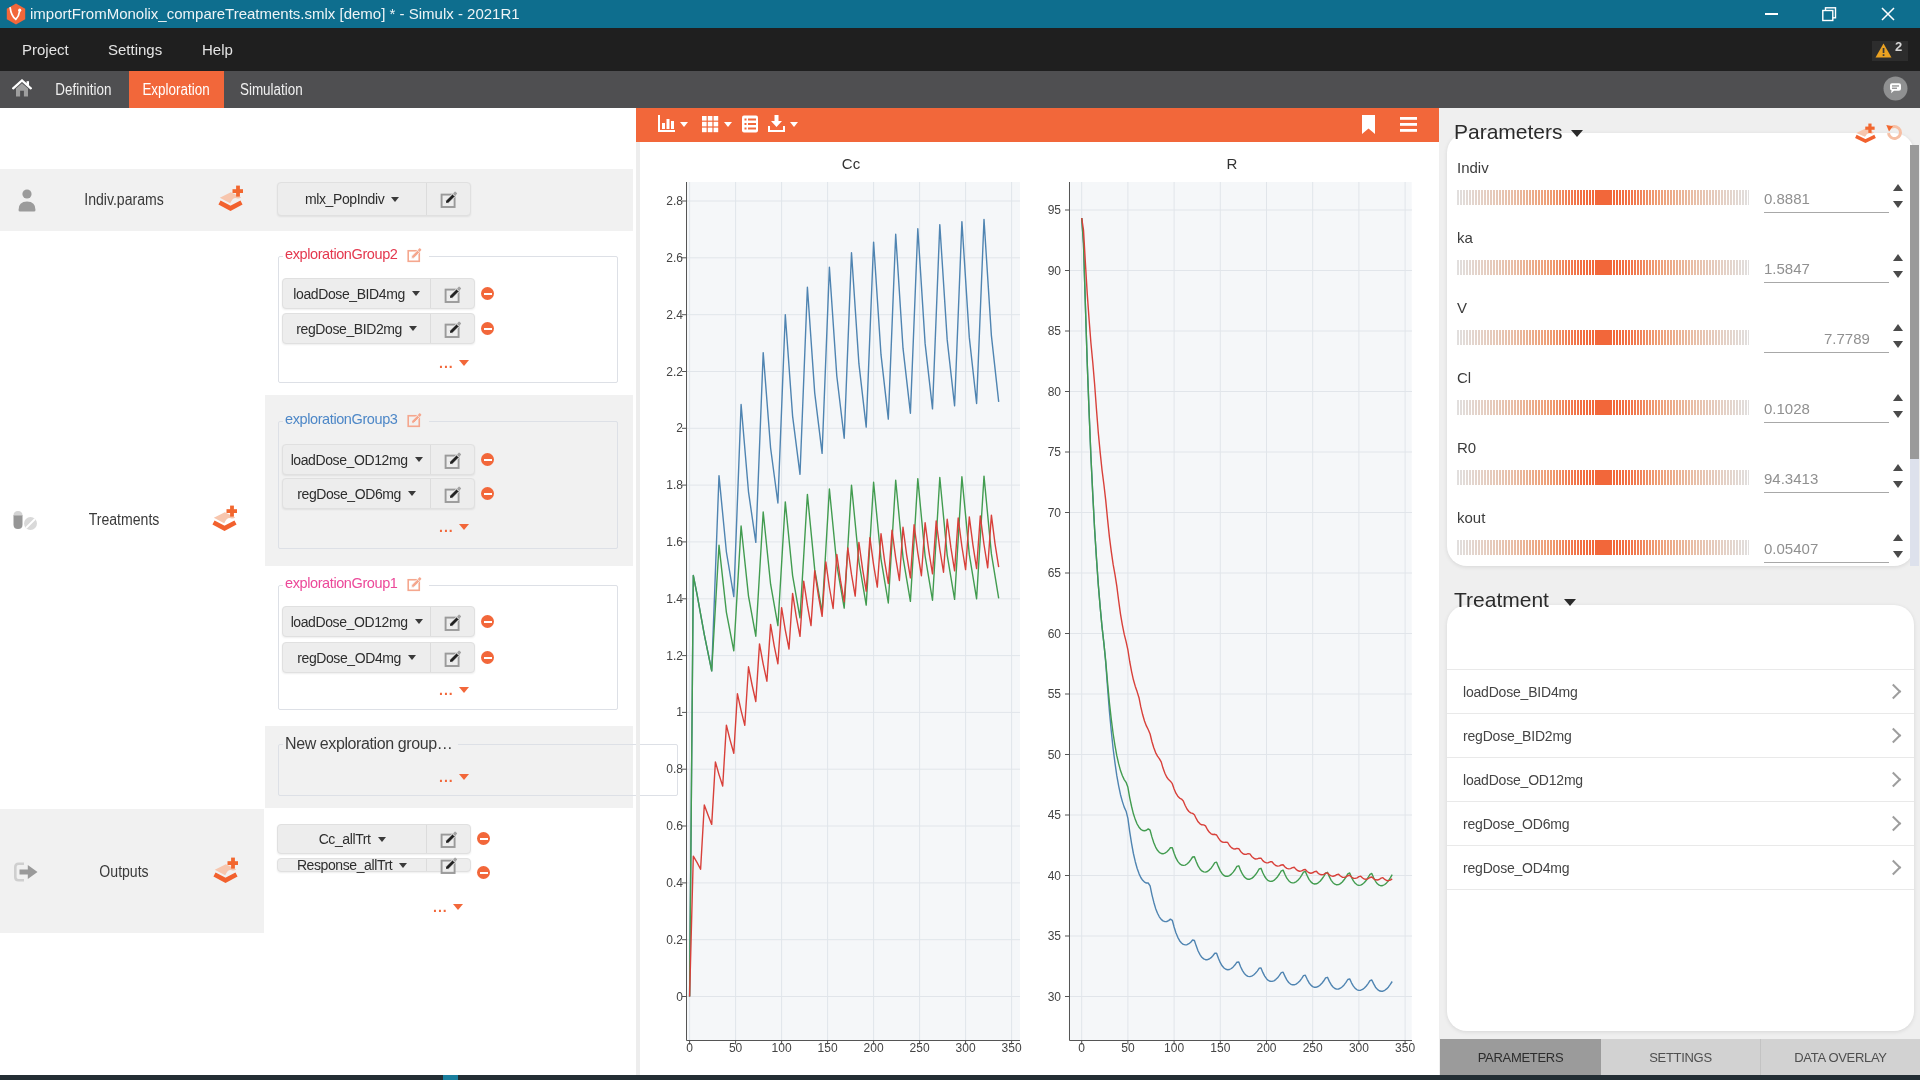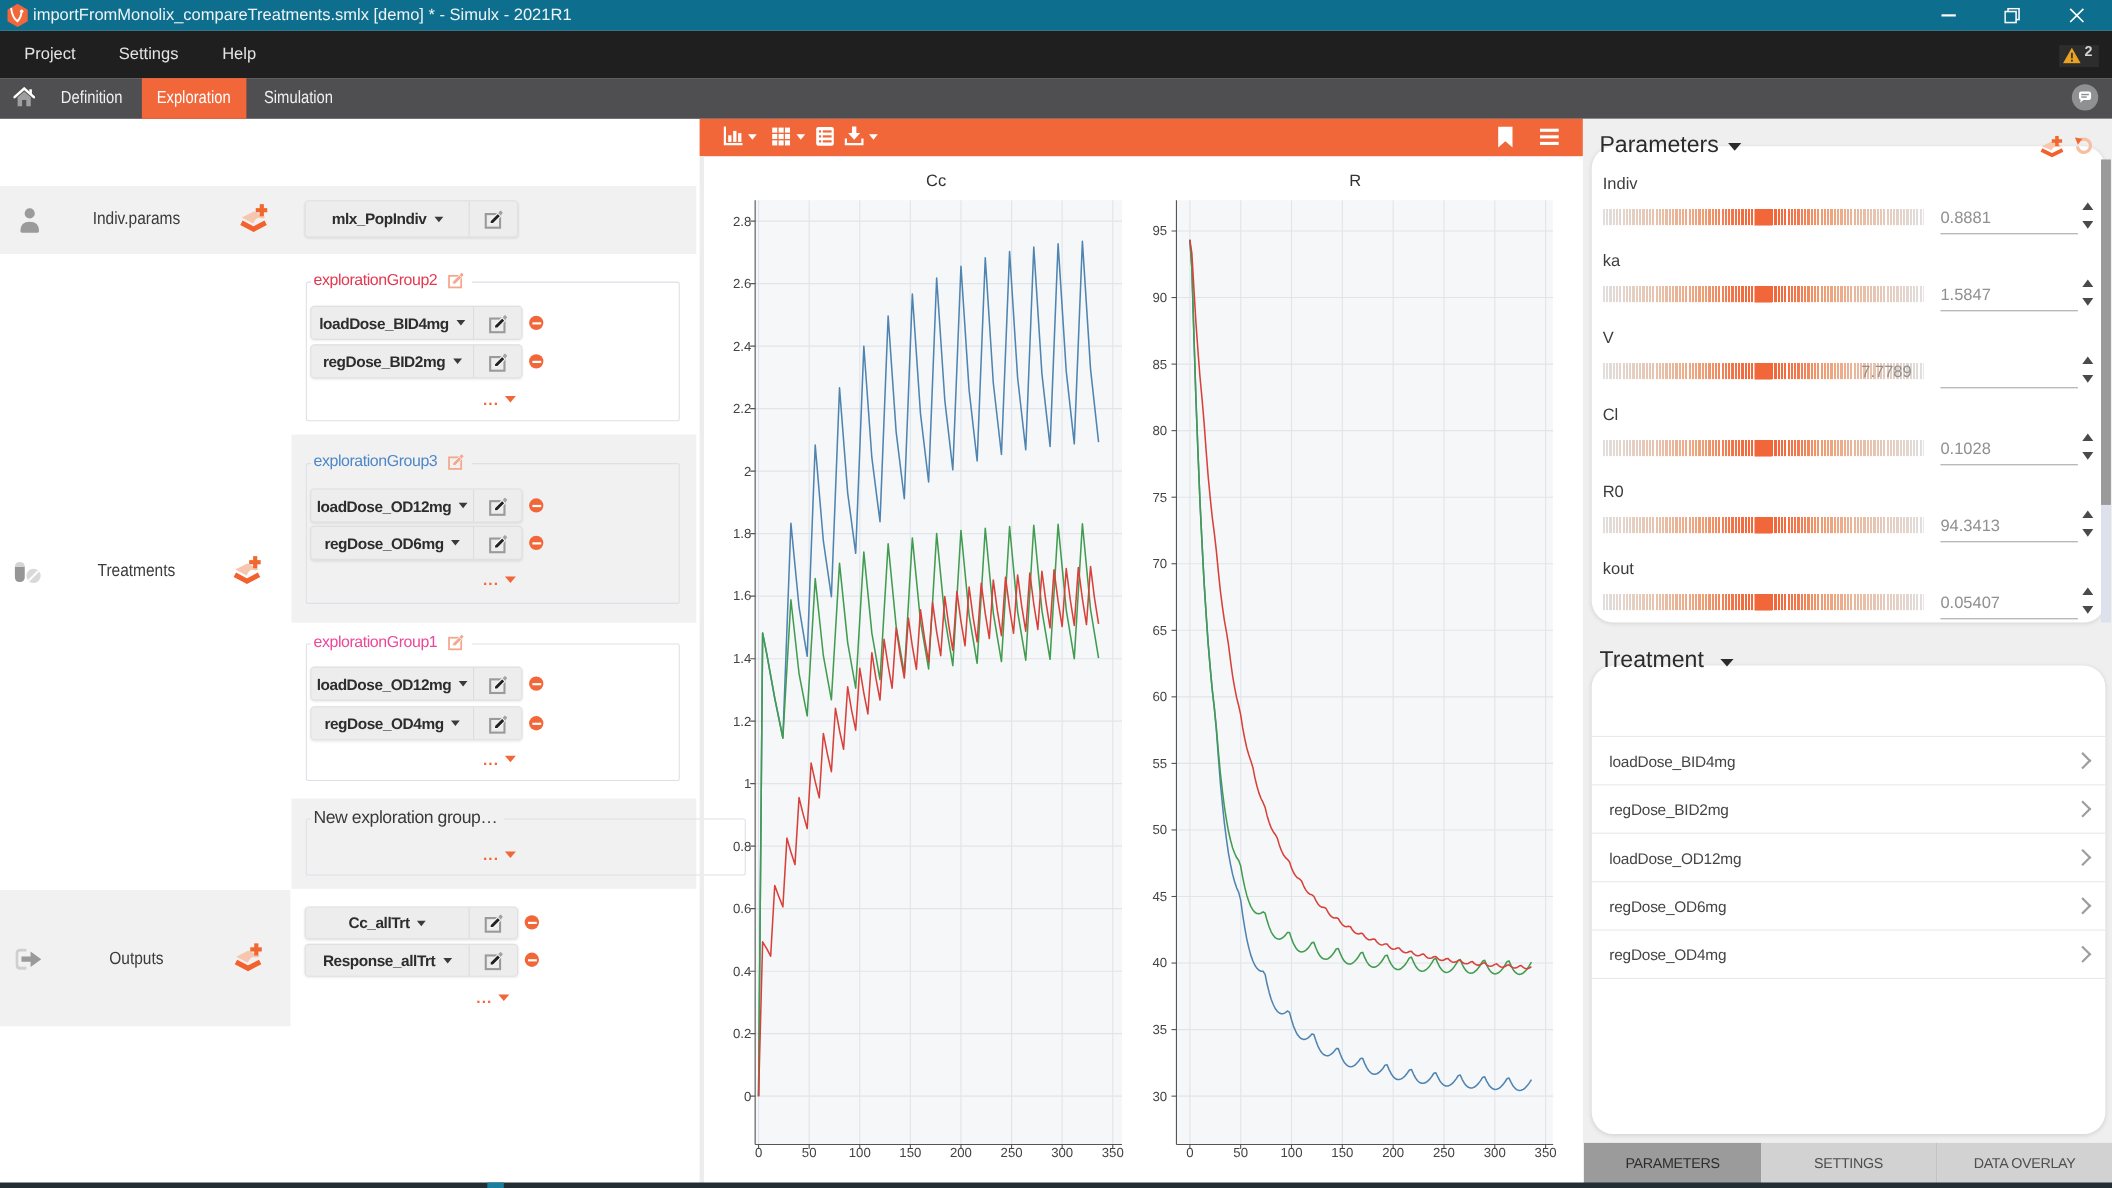--- a/index.html
+++ b/index.html
@@ -10,21 +10,21 @@
 #menubar{left:0;top:28px;width:1920px;height:43px;background:#1f1f1f;color:#e4e4e4;font-size:15px}
 .menuitem{top:0;height:43px;line-height:43px}
 #tabbar{left:0;top:71px;width:1920px;height:37px;background:#4f4f51;color:#f0f0f0;font-size:16px}
 .tab{top:0;height:37px;line-height:37px;text-align:center}
 .tab>span{display:inline-block;transform:scaleX(0.84)}
 #tab-active{left:129px;width:95px;background:#f2673a;color:#fff}
 
 .grayrow{background:#f1f1f1}
 .seclabel{font-size:16px;color:#3a3a3a;text-align:center;transform:scaleX(0.88)}
 .ddgroup{background:#ededed;border:1px solid #e0e0e0;border-radius:4px;display:flex;box-shadow:0 1px 2px rgba(0,0,0,0.07)}
-.ddmain{font-weight:bold;font-size:12.5px;letter-spacing:-0.4px;color:#2d2d2d;text-align:center;border-right:1px solid #dcdcdc;display:flex;align-items:center;justify-content:center}
+.ddmain{font-weight:normal;font-size:12.5px;letter-spacing:-0.4px;color:#2d2d2d;text-align:center;border-right:1px solid #dcdcdc;display:flex;align-items:center;justify-content:center}
 .ddedit{display:flex;align-items:center;justify-content:center}
 .caret{display:inline-block;width:0;height:0;border-left:4px solid transparent;border-right:4px solid transparent;border-top:5px solid #3a3a3a;margin-left:7px;vertical-align:middle}
 fieldset{border:1px solid #dde0e6;border-radius:2px;position:absolute}
 legend{font-size:14.5px;letter-spacing:-0.4px;margin-left:4px;padding:0 6px 0 2px}
 .minus{position:absolute;width:13px;height:13px;border-radius:50%;background:#f2673a}
 .minus::after{content:"";position:absolute;left:2.5px;top:5.5px;width:8px;height:2px;background:#fff}
 .dots{position:absolute;color:#f2673a;font-size:14px;font-weight:bold;letter-spacing:1px}
 .dotscaret{display:inline-block;width:0;height:0;border-left:5px solid transparent;border-right:5px solid transparent;border-top:6px solid #f2673a;margin-left:5px;vertical-align:2px}
 
 #rightbg{left:1439px;top:108px;width:481px;height:972px;background:#efefef}
@@ -246,21 +246,21 @@
 <div class="ddmain" style="width:150px;font-size:14px">Cc_allTrt<span class="caret"></span></div>
 <div class="ddedit" style="width:43px">
         <svg width="20" height="20" viewBox="0 0 20 20">
 <rect x="2.6" y="5.6" width="13" height="12.4" fill="none" stroke="#9a9a9a" stroke-width="1.9"></rect>
 <path d="M6.4 14.3 L6.7 11.7 L13.5 4.9 L16.1 7.5 L9.3 14.3 Z" fill="#222222" stroke="#f6f6f6" stroke-width="1"></path>
 <path d="M14.2 4.2 L15.7 2.7 Q16.1 2.3 16.5 2.7 L17.9 4.1 Q18.3 4.5 17.9 4.9 L16.4 6.4 Z" fill="#a3a3a3"></path>
 </svg>
       </div>
     </div>
 <div class="minus" style="left:477px;top:832px"></div>
-<div class="abs ddgroup" style="left:277px;top:858px;width:194px;height:30px">
+<div class="abs ddgroup" style="left:277px;top:858px;width:194px;height:14px">
 <div class="ddmain" style="width:150px;font-size:14px">Response_allTrt<span class="caret"></span></div>
 <div class="ddedit" style="width:43px">
         <svg width="20" height="20" viewBox="0 0 20 20">
 <rect x="2.6" y="5.6" width="13" height="12.4" fill="none" stroke="#9a9a9a" stroke-width="1.9"></rect>
 <path d="M6.4 14.3 L6.7 11.7 L13.5 4.9 L16.1 7.5 L9.3 14.3 Z" fill="#222222" stroke="#f6f6f6" stroke-width="1"></path>
 <path d="M14.2 4.2 L15.7 2.7 Q16.1 2.3 16.5 2.7 L17.9 4.1 Q18.3 4.5 17.9 4.9 L16.4 6.4 Z" fill="#a3a3a3"></path>
 </svg>
       </div>
     </div>
 <div class="minus" style="left:477px;top:866px"></div>
@@ -490,21 +490,21 @@
 <div class="abs plabel" style="left:1457px;top:229px">ka</div>
 <div class="slider" style="left:1457px;top:260px"></div>
 <div class="shandle" style="left:1595px;top:260px"></div>
 <div class="abs pvalue" style="left:1764px;top:260px">1.5847</div>
 <div class="pline" style="left:1764px;top:282px"></div>
 <div class="spin-up" style="left:1893px;top:254px"></div>
 <div class="spin-dn" style="left:1893px;top:271px"></div>
 <div class="abs plabel" style="left:1457px;top:299px">V</div>
 <div class="slider" style="left:1457px;top:330px"></div>
 <div class="shandle" style="left:1595px;top:330px"></div>
-<div class="abs pvalue" style="left:1692px;top:330px">7.7789</div>
+<div class="abs pvalue" style="left:1824px;top:330px">7.7789</div>
 <div class="pline" style="left:1764px;top:352px"></div>
 <div class="spin-up" style="left:1893px;top:324px"></div>
 <div class="spin-dn" style="left:1893px;top:341px"></div>
 <div class="abs plabel" style="left:1457px;top:369px">Cl</div>
 <div class="slider" style="left:1457px;top:400px"></div>
 <div class="shandle" style="left:1595px;top:400px"></div>
 <div class="abs pvalue" style="left:1764px;top:400px">0.1028</div>
 <div class="pline" style="left:1764px;top:422px"></div>
 <div class="spin-up" style="left:1893px;top:394px"></div>
 <div class="spin-dn" style="left:1893px;top:411px"></div>

